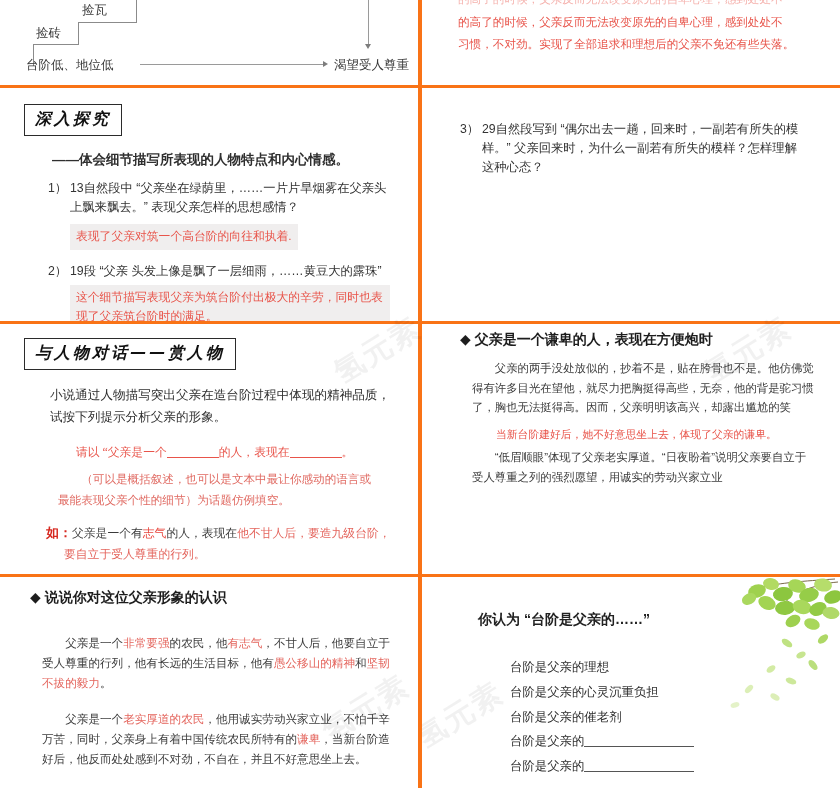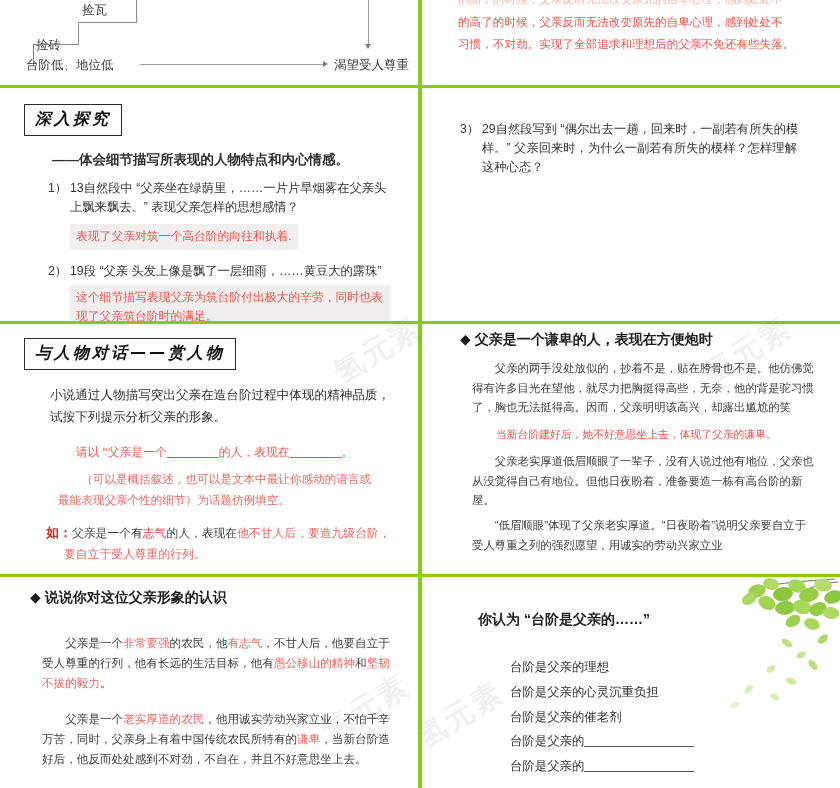--- a/index.html
+++ b/index.html
@@ -9,21 +9,21 @@
     font-family: "Liberation Sans", "DejaVu Sans", sans-serif;
     overflow: hidden;
   }
   #page {
     position: relative;
     width: 840px; height: 788px;
     display: grid;
     grid-template-columns: 418px 418px;
     grid-template-rows: 85px 233px 250px 220px;
     gap: 3px 4px;
-    background: #84cc16;
+    background: #f97316;
   }
   .panel {
     position: relative;
     background: #ffffff;
     overflow: hidden;
   }
   .red { color: #e8453c; }
   .redsoft { color: #e4655d; }
   .bold { font-weight: bold; }
 
@@ -131,21 +131,21 @@
     <div class="diagram">
 
       <div class="lbl" style="left:82px; top:2px;">捡瓦</div>
 
       <div class="step-line" style="left:136px; top:0px; width:1px; height:22px;"></div>
 
       <div class="step-line" style="left:78px; top:22px; width:59px; height:1px;"></div>
 
       <div class="step-line" style="left:78px; top:22px; width:1px; height:22px;"></div>
 
-      <div class="lbl" style="left:36px; top:37px;">捡砖</div>
+      <div class="lbl" style="left:36px; top:25px;">捡砖</div>
 
       <div class="step-line" style="left:33px; top:44px; width:46px; height:1px;"></div>
 
       <div class="step-line" style="left:33px; top:44px; width:1px; height:22px;"></div>
 
       <div class="lbl" style="left:26px; top:57px;">台阶低、地位低</div>
       <div class="lbl" style="left:334px; top:57px;">渴望受人尊重</div>
 
       <div class="baseline" style="left:140px; top:64px; width:183px;"></div>
       <div class="arrowhead-r" style="left:323px; top:61px;"></div>
@@ -225,21 +225,20 @@
       <div class="dia-t">
         <span>◆</span>
         <span>父亲是一个谦卑的人，表现在方便炮时</span>
       </div>
 
       <div class="para" style="margin:10px 0 0 12px;">父亲的两手没处放似的，抄着不是，贴在胯骨也不是。他仿佛觉得有许多目光在望他，就尽力把胸挺得高些，无奈，他的背是驼习惯了，胸也无法挺得高。因而，父亲明明该高兴，却露出尴尬的笑</div>
 
       <div style="margin:8px 0 0 36px; font-size:10.8px; color:#e8544a; line-height:1.6;">当新台阶建好后，她不好意思坐上去，体现了父亲的谦卑。</div>
 
 
-      <div class="para" style="margin:9px 0 0 12px;">父亲老实厚道低眉顺眼了一辈子，没有人说过他有地位，父亲也从没觉得自己有地位。但他日夜盼着，准备要造一栋有高台阶的新屋。</div>
 
       <div class="para" style="margin:5px 0 0 12px;">“低眉顺眼”体现了父亲老实厚道。“日夜盼着”说明父亲要自立于受人尊重之列的强烈愿望，用诚实的劳动兴家立业</div>
     </div>
   </div>
 
   <div class="panel" id="p7">
     <div style="padding:12px 28px 0 30px;">
       <div class="dia-t">
         <span>◆</span>
         <span>说说你对这位父亲形象的认识</span>

